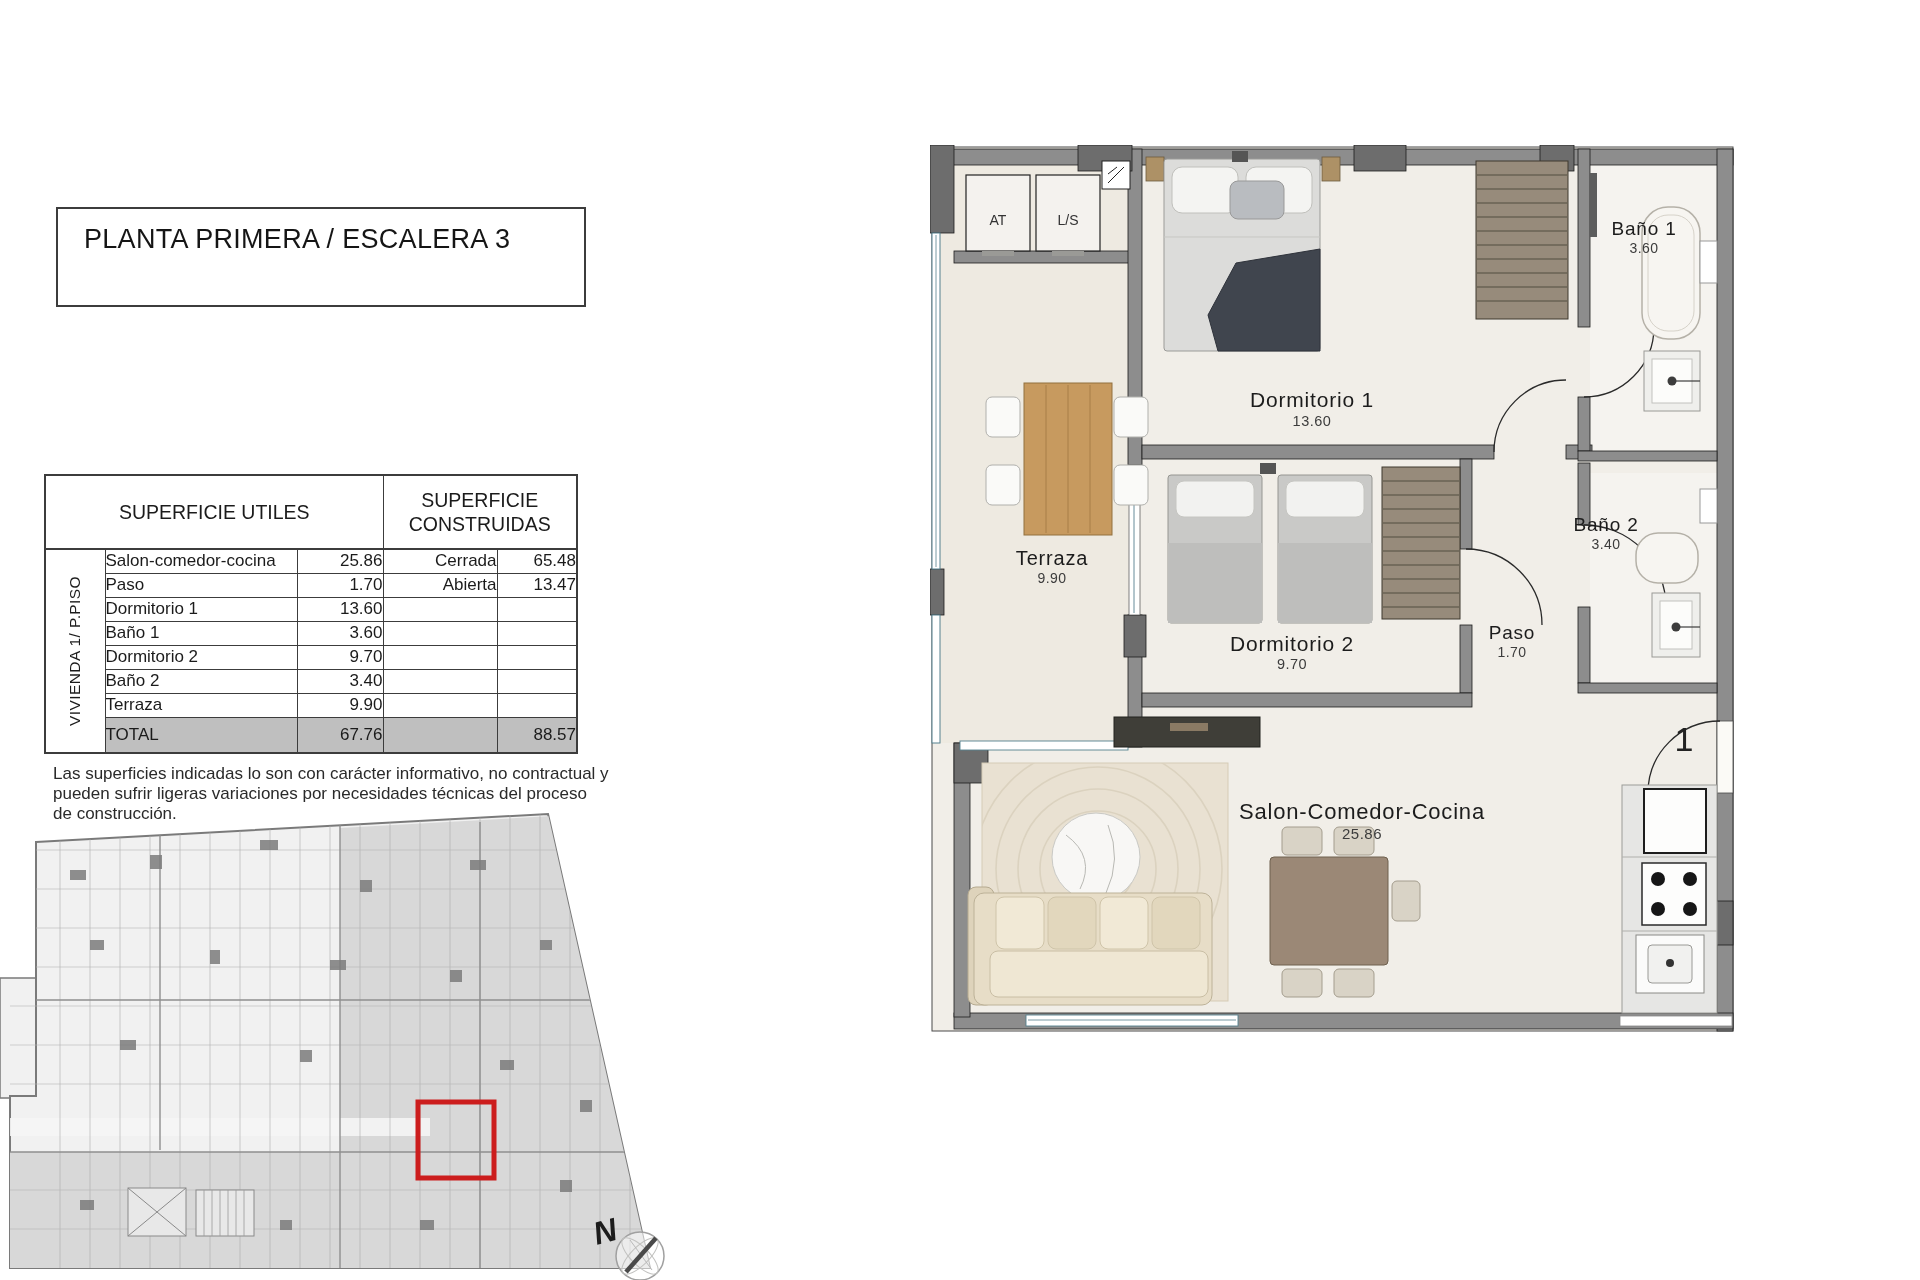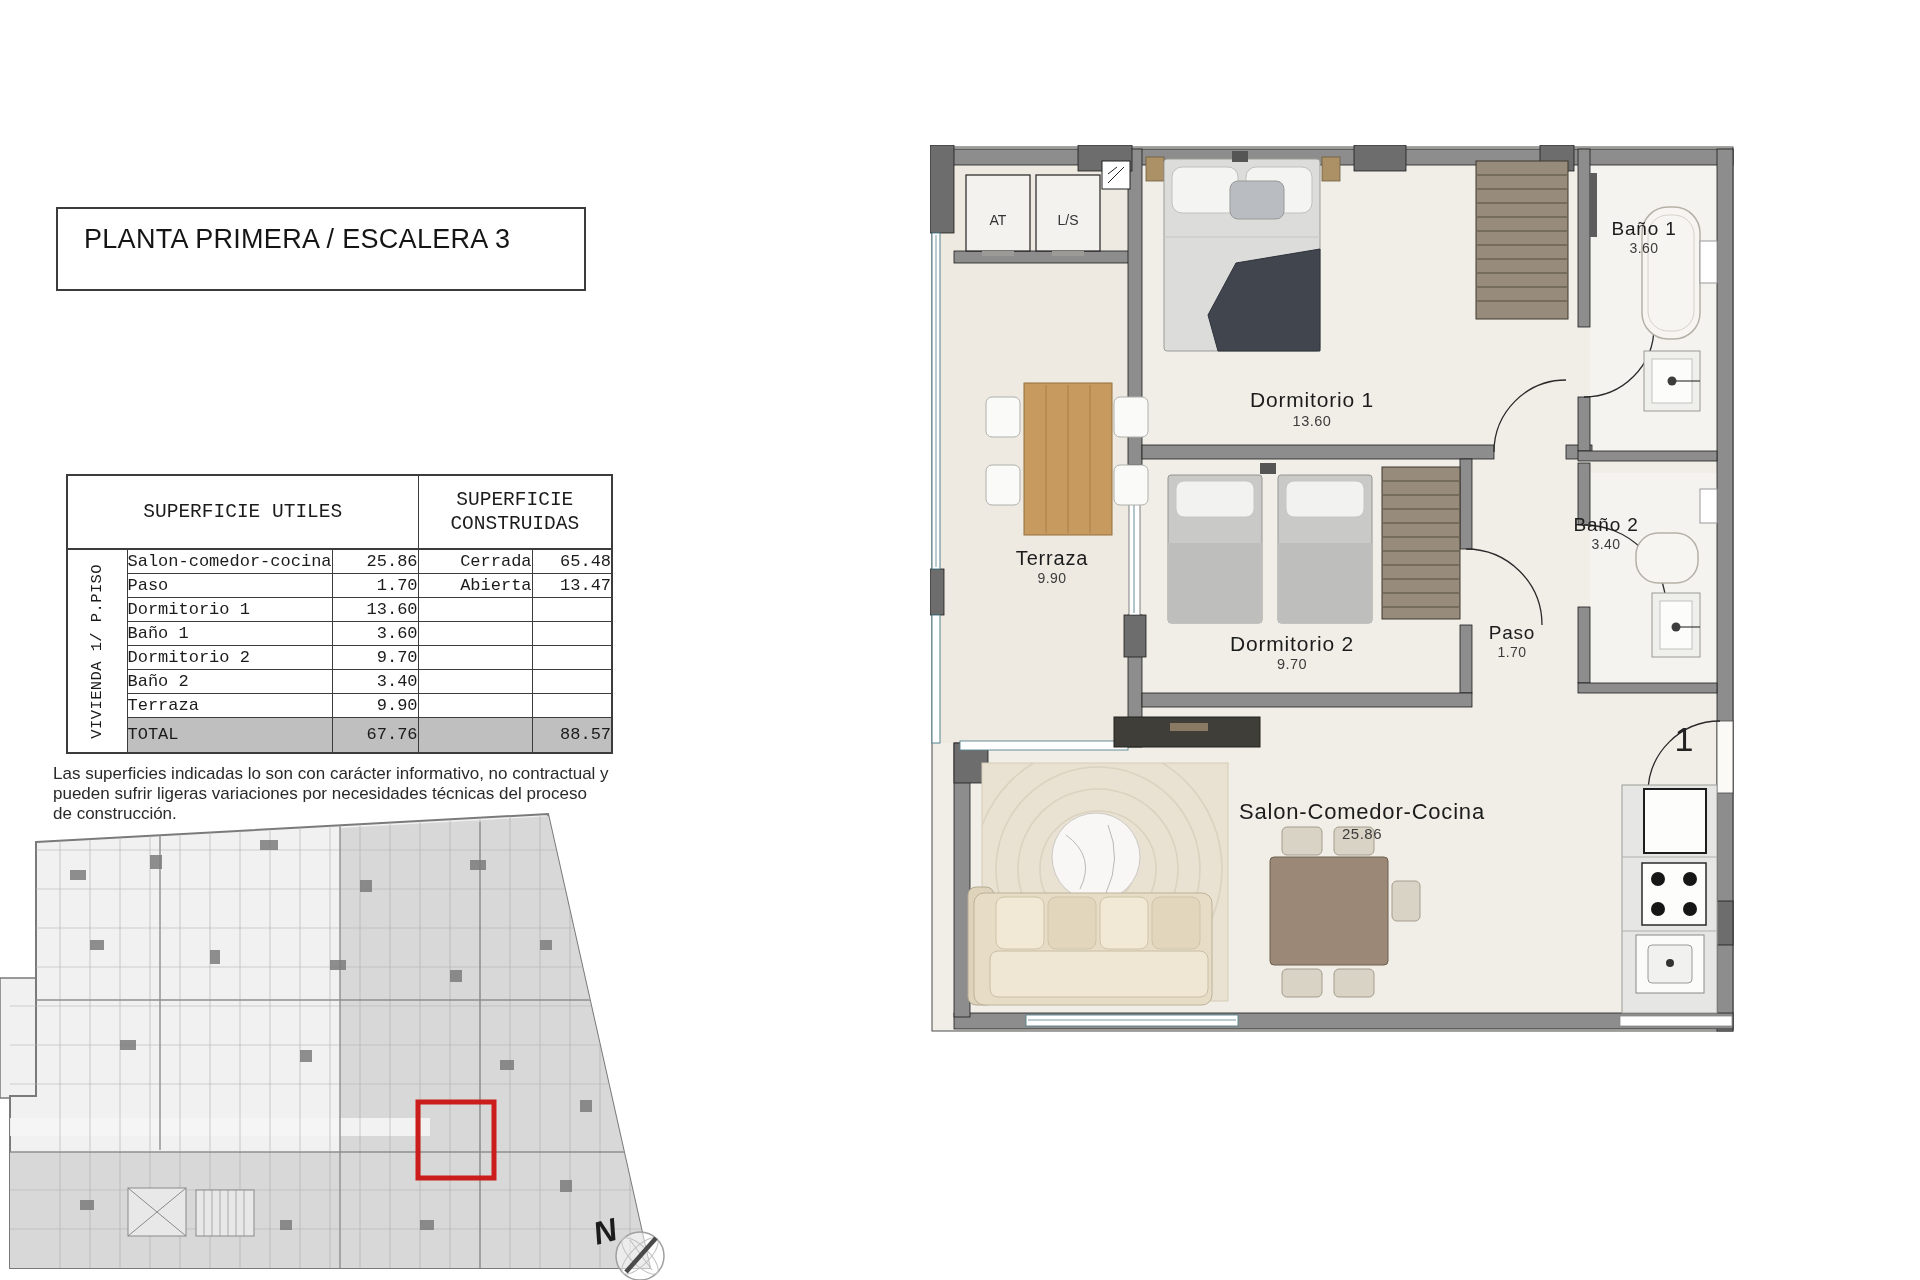--- a/index.html
+++ b/index.html
@@ -4,27 +4,27 @@
 <style>
   html,body{margin:0;padding:0;}
   body{
     width:1920px;height:1280px;position:relative;overflow:hidden;
     background:#ffffff;
     font-family:"Liberation Sans", sans-serif;
     color:#1b1b1b;
   }
   
   .title-box{
-    position:absolute;left:56px;top:207px;width:530px;height:84px;
+    position:absolute;left:56px;top:207px;width:530px;height:100px;
     border:2px solid #3c3c3c;
     font-size:27px;line-height:37px;letter-spacing:.3px;
     padding:12px 0 0 26px;box-sizing:border-box;color:#151515;
   }
   
-  .surf-table-wrap{position:absolute;left:66px;top:474px;font-family:Liberation Mono, monospace;}
+  .surf-table-wrap{position:absolute;left:44px;top:474px;}
   table.surf{border-collapse:collapse;border:2px solid #3c3c3c;table-layout:fixed;}
   table.surf td,table.surf th{
     border:1px solid #3c3c3c;font-weight:normal;
     font-size:17px;padding:0;overflow:hidden;white-space:nowrap;
   }
   table.surf th{font-size:19.5px;text-align:center;vertical-align:middle;line-height:24px;}
   tr.hdr{height:74px;}
   tr.hdr th{border-bottom:2px solid #3c3c3c;}
   th.cdiv, td.cdiv{border-left:2px solid #3c3c3c;margin-top:25px;}
   tr.r{height:24px;}

